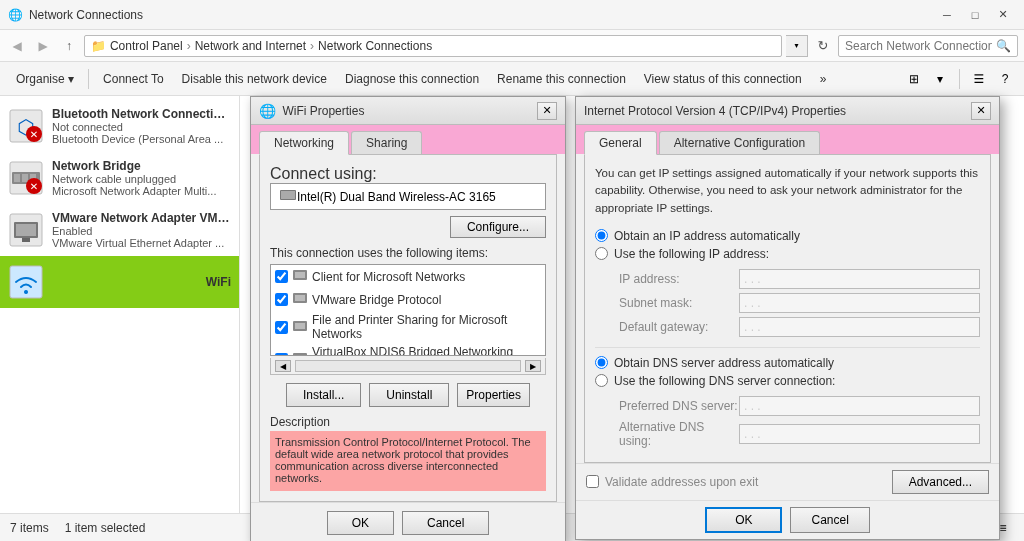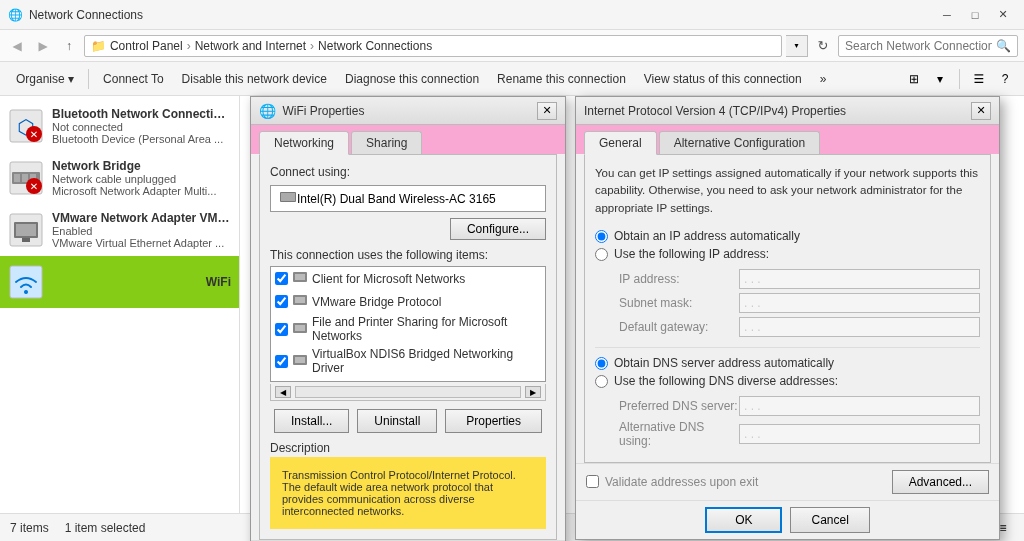--- a/index.html
+++ b/index.html
@@ -315,22 +315,21 @@
     }
     .tab-content-border {
       border: 1px solid #bbb;
       margin: 0 8px;
       background: #f0f0f0;
       padding: 10px;
     }
 
     
     .connect-using {
-      font-size: 12px;
-      margin-bottom: 6px;
+      font-size: 16px;
       color: #333;
     }
     .adapter-box {
       background: white;
       border: 1px solid #999;
       padding: 4px 8px;
       display: flex;
       align-items: center;
       gap: 0;
       margin-bottom: 6px;
@@ -379,23 +378,23 @@
       margin-top: 8px;
     }
     .description-label {
       font-size: 12px;
       color: #333;
       margin-bottom: 2px;
     }
     .description-text {
       font-size: 11px;
       color: #333;
-      background: #fde047;
+      background: #fca5a5;
       border: none;
-      padding: 12px;
+      padding: 5px;
       min-height: 60px;
     }
 
     
     .ipv4-dialog {
       position: absolute;
       background: #f0f0f0;
       border: 1px solid #999;
       box-shadow: 4px 4px 12px rgba(0,0,0,0.35);
       pointer-events: all;
@@ -404,21 +403,21 @@
       font-size: 11.5px;
       color: #333;
       line-height: 1.5;
       margin-bottom: 12px;
     }
     .radio-group {
       margin-bottom: 8px;
     }
     .radio-item {
       display: flex;
-      align-items: flex-end;
+      align-items: center;
       gap: 6px;
       margin-bottom: 4px;
       font-size: 12px;
       color: #333;
     }
     .radio-item input[type="radio"] {
       width: 13px;
       height: 13px;
     }
     .ip-field-row {
@@ -452,21 +451,21 @@
       display: flex;
       justify-content: space-between;
       align-items: center;
       padding: 6px 10px;
       border-top: 1px solid #ddd;
     }
 
     
     .items-list-wrapper {
       position: relative;
-      height: 116px;
+      height: 92px;
     }
     .items-list {
       height: 100%;
       overflow-y: scroll;
     }
   </style>
 </head>
 <body>
 
 <div class="title-bar">
@@ -678,21 +677,21 @@
       </div>
 
       <div style="display:flex; gap:4px; margin: 2px 0 8px 0; justify-content: space-between; border: 1px solid #bbb; border-top: none; background: #f0f0f0; padding: 2px 4px;">
         <button style="border:1px solid #aaa; background:#e0e0e0; width:16px; height:12px; font-size:8px; cursor:pointer; padding:0;">◀</button>
         <div style="flex:1; height:12px; background:#e8e8e8; border:1px solid #bbb;"></div>
         <button style="border:1px solid #aaa; background:#e0e0e0; width:16px; height:12px; font-size:8px; cursor:pointer; padding:0;">▶</button>
       </div>
       <div class="dialog-action-btns">
         <button style="padding:4px 16px; border:1px solid #888; background:linear-gradient(to bottom,#f5f5f5,#e0e0e0); cursor:pointer; font-size:12px;">Install...</button>
         <button style="padding:4px 16px; border:1px solid #888; background:linear-gradient(to bottom,#f5f5f5,#e0e0e0); cursor:pointer; font-size:12px;">Uninstall</button>
-        <button style="padding:4px 20px; border:1px solid #888; background:linear-gradient(to bottom,#f5f5f5,#e0e0e0); cursor:pointer; font-size:12px;">Properties</button>
+        <button style="padding:4px 8px; border:1px solid #888; background:linear-gradient(to bottom,#f5f5f5,#e0e0e0); cursor:pointer; font-size:12px;">Properties</button>
       </div>
       <div class="description-box">
         <div class="description-label">Description</div>
         <div class="description-text">Transmission Control Protocol/Internet Protocol. The default wide area network protocol that provides communication across diverse interconnected networks.</div>
       </div>
     </div>
     <div style="display:flex; justify-content:center; gap:8px; padding:8px; background:#f0f0f0; border-top:1px solid #ddd;">
       <button style="padding:4px 24px; border:1px solid #888; background:linear-gradient(to bottom,#f5f5f5,#e0e0e0); cursor:pointer; font-size:12px;">OK</button>
       <button style="padding:4px 24px; border:1px solid #888; background:linear-gradient(to bottom,#f5f5f5,#e0e0e0); cursor:pointer; font-size:12px;">Cancel</button>
     </div>
@@ -734,21 +733,21 @@
         <input class="ip-field-input" type="text" value=". . ." readonly="" style="width: 140px;">
       </div>
       <div style="margin: 10px 0 8px 0; border-top: 1px solid #ddd;"></div>
       <div class="radio-group">
         <div class="radio-item">
           <input type="radio" name="dns" checked="" style="">
           <label>Obtain DNS server address automatically</label>
         </div>
         <div class="radio-item">
           <input type="radio" name="dns" style="">
-          <label>Use the following DNS diverse addresses:</label>
+          <label>Use the following DNS server connection:</label>
         </div>
       </div>
       <div class="ip-field-row">
         <span class="ip-field-label">Preferred DNS server:</span>
         <input class="ip-field-input" type="text" value=". . ." readonly="" style="width: 140px;">
       </div>
       <div class="ip-field-row">
         <span class="ip-field-label">Alternative DNS using:</span>
         <input class="ip-field-input" type="text" value=". . ." readonly="" style="width: 140px;">
       </div>

